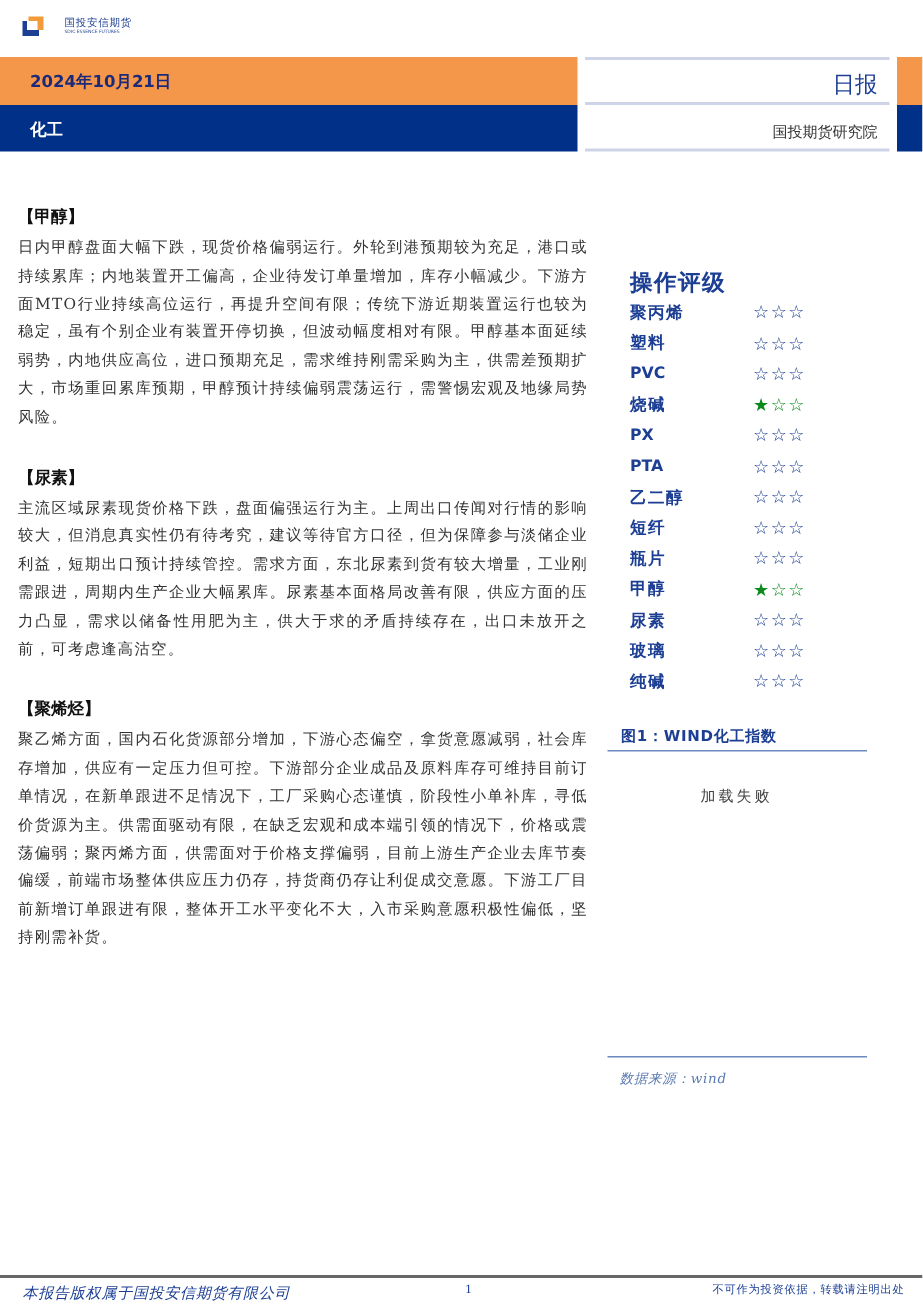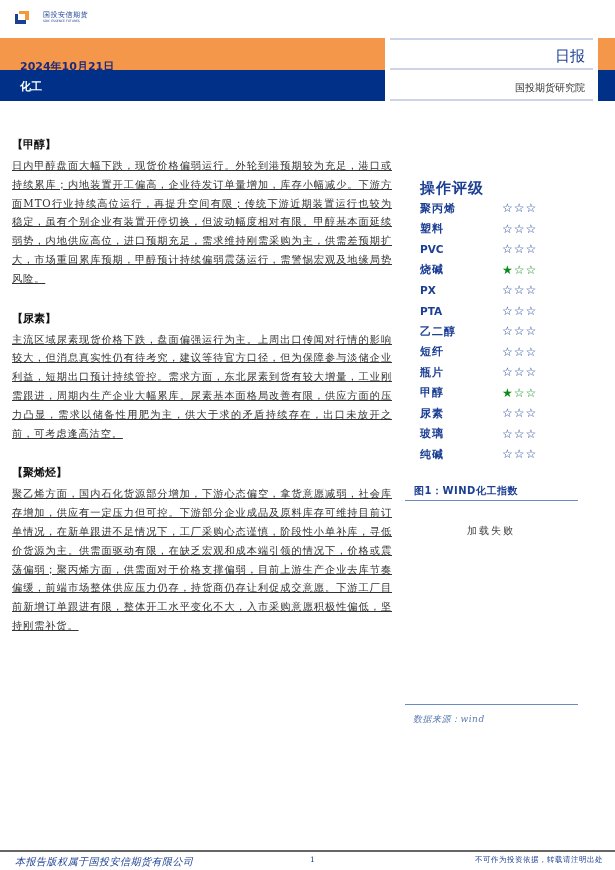--- a/index.html
+++ b/index.html
@@ -14,31 +14,31 @@
     .logo-mark .white { position: absolute; left: 3px; top: 3px; width: 7px; height: 6px; background: #fff; }
     .logo-text { display: flex; flex-direction: column; line-height: 1; }
     .logo-cn { font-family: "DejaVu Sans", sans-serif; font-size: 7px; color: #1c3f94; letter-spacing: 0.5px; }
     .logo-en { font-family: "DejaVu Sans", sans-serif; font-size: 3px; color: #1c3f94; margin-top: 1px; }
 
     
     .band-orange { position: absolute; left: 0; top: 38px; width: 385px; height: 32px; background: #f5974a; }
     .band-blue { position: absolute; left: 0; top: 70px; width: 385px; height: 31px; background: #003087; }
     .band-orange-r { position: absolute; left: 598px; top: 38px; width: 17px; height: 32px; background: #f5974a; }
     .band-blue-r { position: absolute; left: 598px; top: 70px; width: 17px; height: 31px; background: #003087; }
-    .date { position: absolute; left: 20px; top: 59px; font-family: "DejaVu Sans", sans-serif; font-weight: bold; font-size: 11px; color: #1c2a7a; }
+    .date { position: absolute; left: 20px; top: 47px; font-family: "DejaVu Sans", sans-serif; font-weight: bold; font-size: 11px; color: #1c2a7a; }
     .sector { position: absolute; left: 20px; top: 79px; font-family: Liberation Serif, serif; font-weight: bold; font-size: 11px; color: #ffffff; }
     .hdr-line { position: absolute; left: 390px; width: 203px; height: 2px; background: #cfd3e8; }
     .report-type { position: absolute; right: 30px; top: 47px; font-family: "DejaVu Sans", sans-serif; font-weight: normal; font-size: 15px; color: #1c3f94; }
     .institute { position: absolute; right: 30px; top: 81px; font-family: "DejaVu Sans", sans-serif; font-size: 10px; color: #333; }
 
     
     .left { position: absolute; left: 12px; top: 124px; width: 380px; }
     .section { margin-bottom: 22px; }
     .section-title { font-weight: bold; font-size: 11px; color: #111; line-height: 16px; margin-bottom: 4px; }
-    .section-body { font-size: 10.2px; line-height: 18.8px; color: #333; text-align: justify; letter-spacing: 0.9px; text-decoration: underline; }
+    .section-body { font-size: 10.2px; line-height: 18.8px; color: #333; text-align: justify; letter-spacing: 0.9px; }
     .s1 { margin-top: 13px; }
     .s2 { margin-top: 17px; }
     .s3 { margin-top: 17px; }
 
     
     .ratings { position: absolute; left: 420px; top: 178px; width: 150px; }
     .ratings-title { font-size: 15px; color: #1c3f94; font-weight: bold; height: 20px; line-height: 20px; letter-spacing: 1px; }
     .rating-row { display: flex; align-items: center; height: 20.5px; }
     .rating-name { width: 82px; font-size: 11px; font-weight: bold; color: #1c3f94; letter-spacing: 1px; }
     .rating-name.latin { font-family: "DejaVu Sans", sans-serif; font-size: 10.5px; letter-spacing: 0; }

